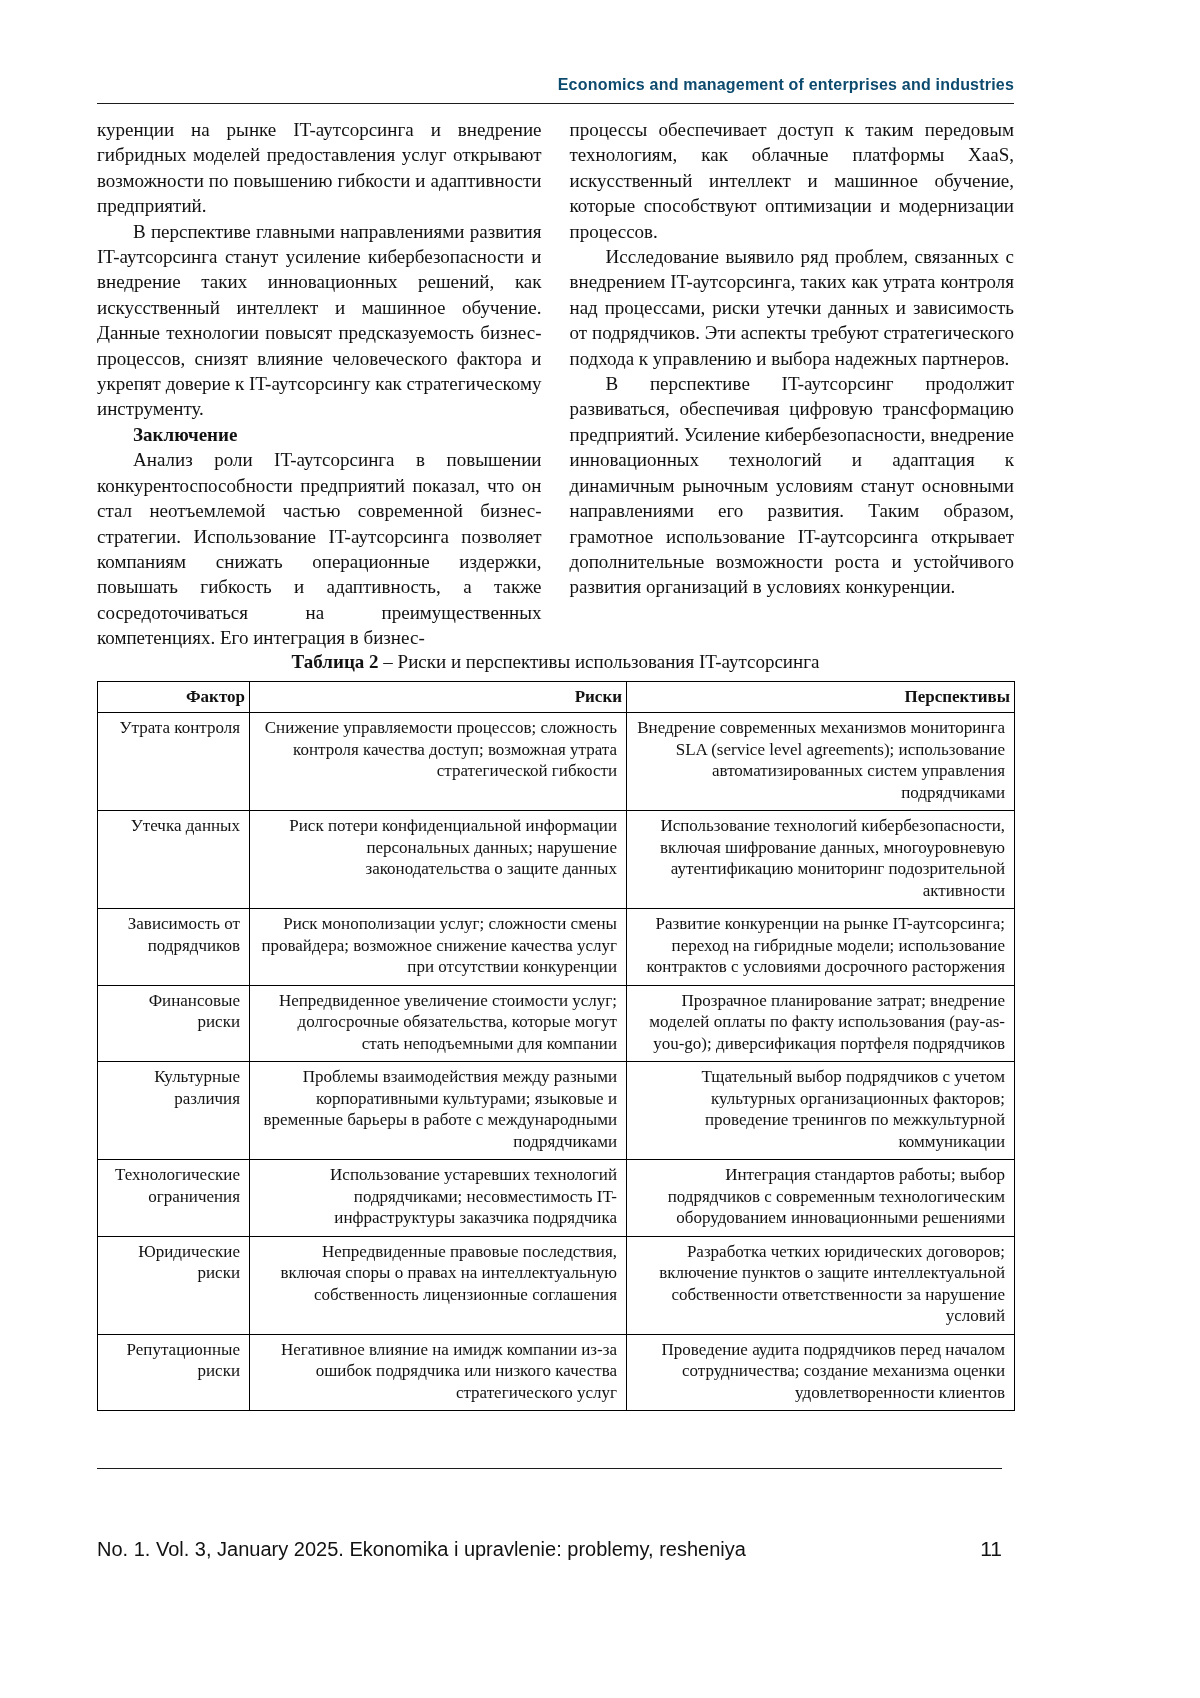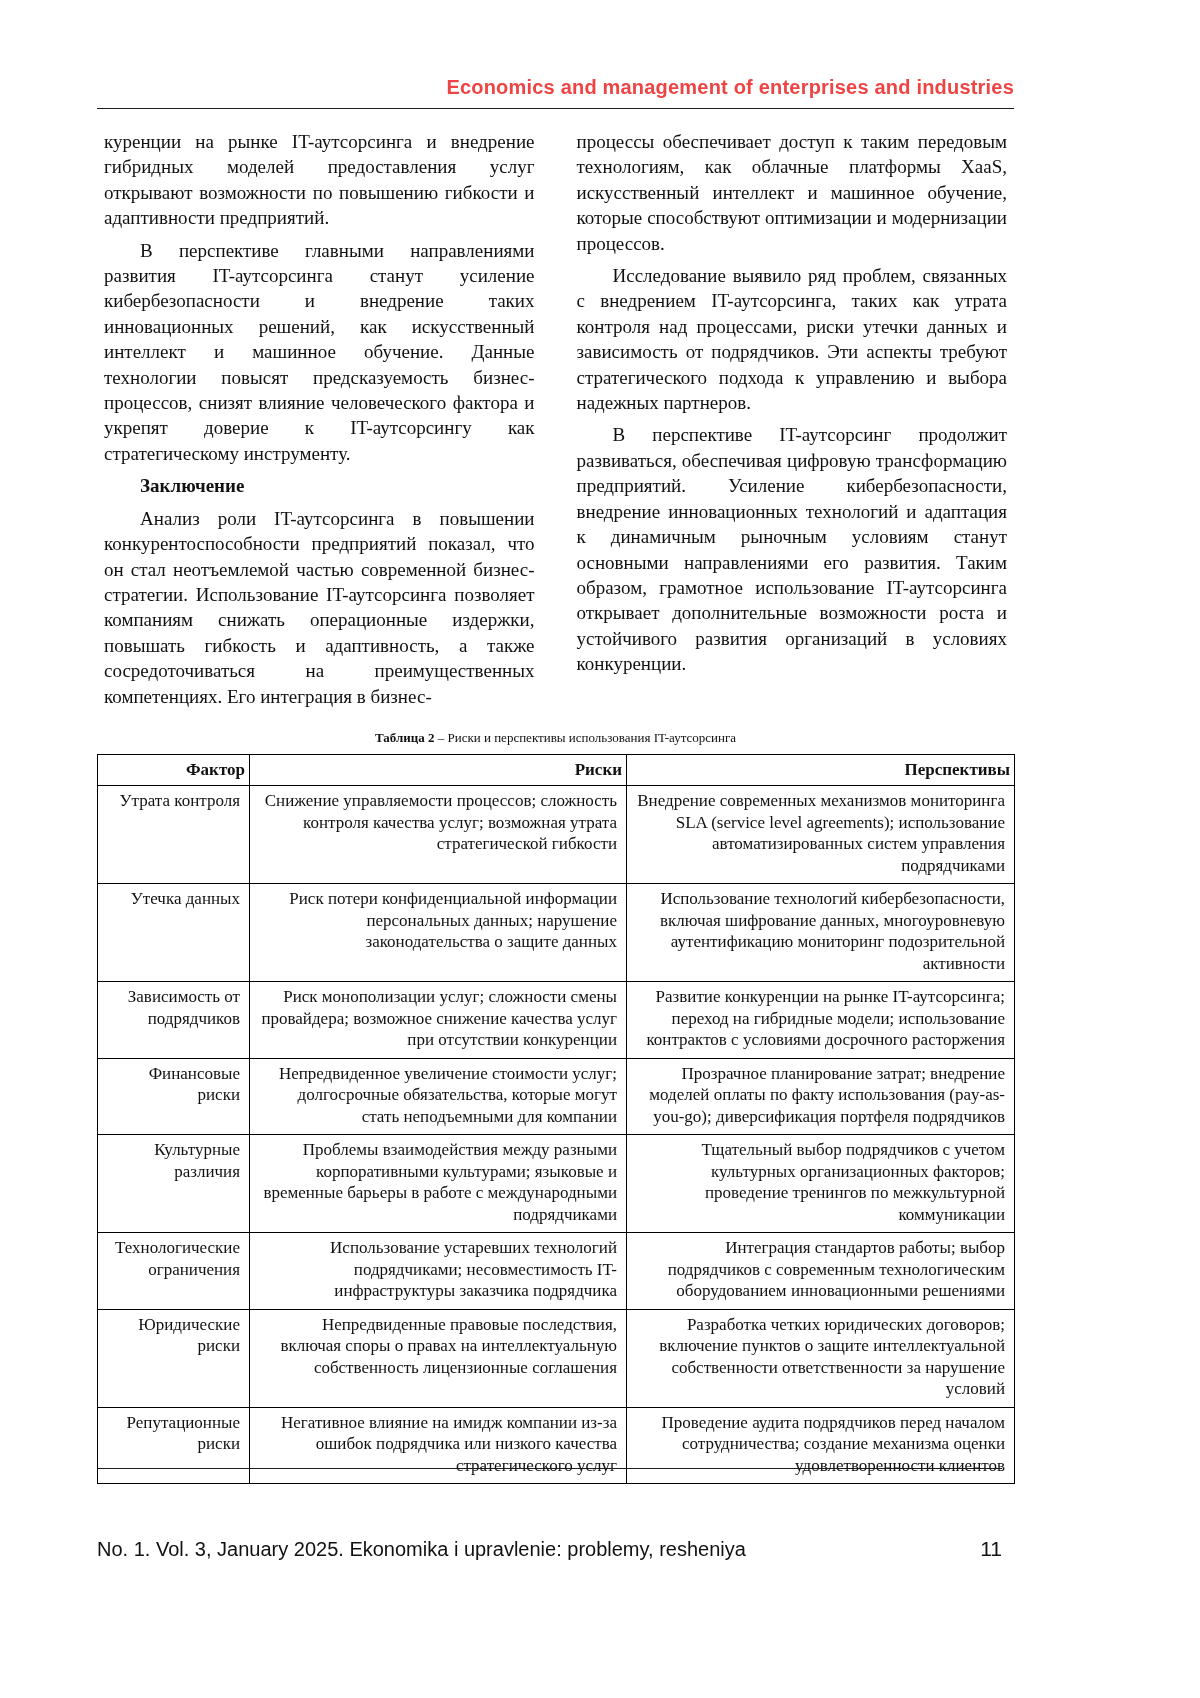--- a/index.html
+++ b/index.html
@@ -12,46 +12,45 @@
       font-family: "Liberation Serif", serif;
       color: #111111;
       overflow: hidden;
     }
     .content {
       padding: 76px 186px 0 97px;
     }
     .header-title {
       font-family: "Liberation Sans", sans-serif;
       font-weight: bold;
-      font-size: 20px;
+      font-size: 16px;
       text-align: right;
       letter-spacing: 0.2px;
-      color: #ef4444;
+      color: #0c4a6e;
     }
     .header-rule {
       border: none;
       border-top: 1.7px solid #1c1c1c;
       margin-top: 9px;
       margin-bottom: 13px;
     }
     .two-col {
       display: flex;
       gap: 28px;
       text-align: justify;
       font-size: 19px;
       line-height: 25.4px;
     }
     .col { flex: 1; min-width: 0; }
-    p.para { margin: 7px; }
+    p.para { margin: 0; }
     p.indent { text-indent: 36px; }
     p.bold { font-weight: bold; }
     .table-caption {
       text-align: center;
-      font-size: 13px;
-      margin-top: 14px;
+      font-size: 19px;
       margin-bottom: 8px;
     }
     .table-caption .cap-label { font-weight: bold; }
     table.risks-table {
       width: 100%;
       border-collapse: collapse;
       font-size: 17px;
       line-height: 21.5px;
       table-layout: fixed;
     }
@@ -126,21 +125,21 @@
       <thead>
         <tr>
           <th>Фактор</th>
           <th>Риски</th>
           <th>Перспективы</th>
         </tr>
       </thead>
       <tbody>
         <tr>
           <td>Утрата контроля</td>
-          <td>Снижение управляемости процессов; сложность контроля качества услуг; возможная утрата стратегической гибкости</td>
+          <td>Снижение управляемости процессов; сложность контроля качества доступ; возможная утрата стратегической гибкости</td>
           <td>Внедрение современных механизмов мониторинга SLA (service level agreements); использование автоматизированных систем управления подрядчиками</td>
         </tr>
         <tr>
           <td>Утечка данных</td>
           <td>Риск потери конфиденциальной информации персональных данных; нарушение законодательства о защите данных</td>
           <td>Использование технологий кибербезопасности, включая шифрование данных, многоуровневую аутентификацию мониторинг подозрительной активности</td>
         </tr>
         <tr>
           <td>Зависимость от подрядчиков</td>
           <td>Риск монополизации услуг; сложности смены провайдера; возможное снижение качества услуг при отсутствии конкуренции</td>

